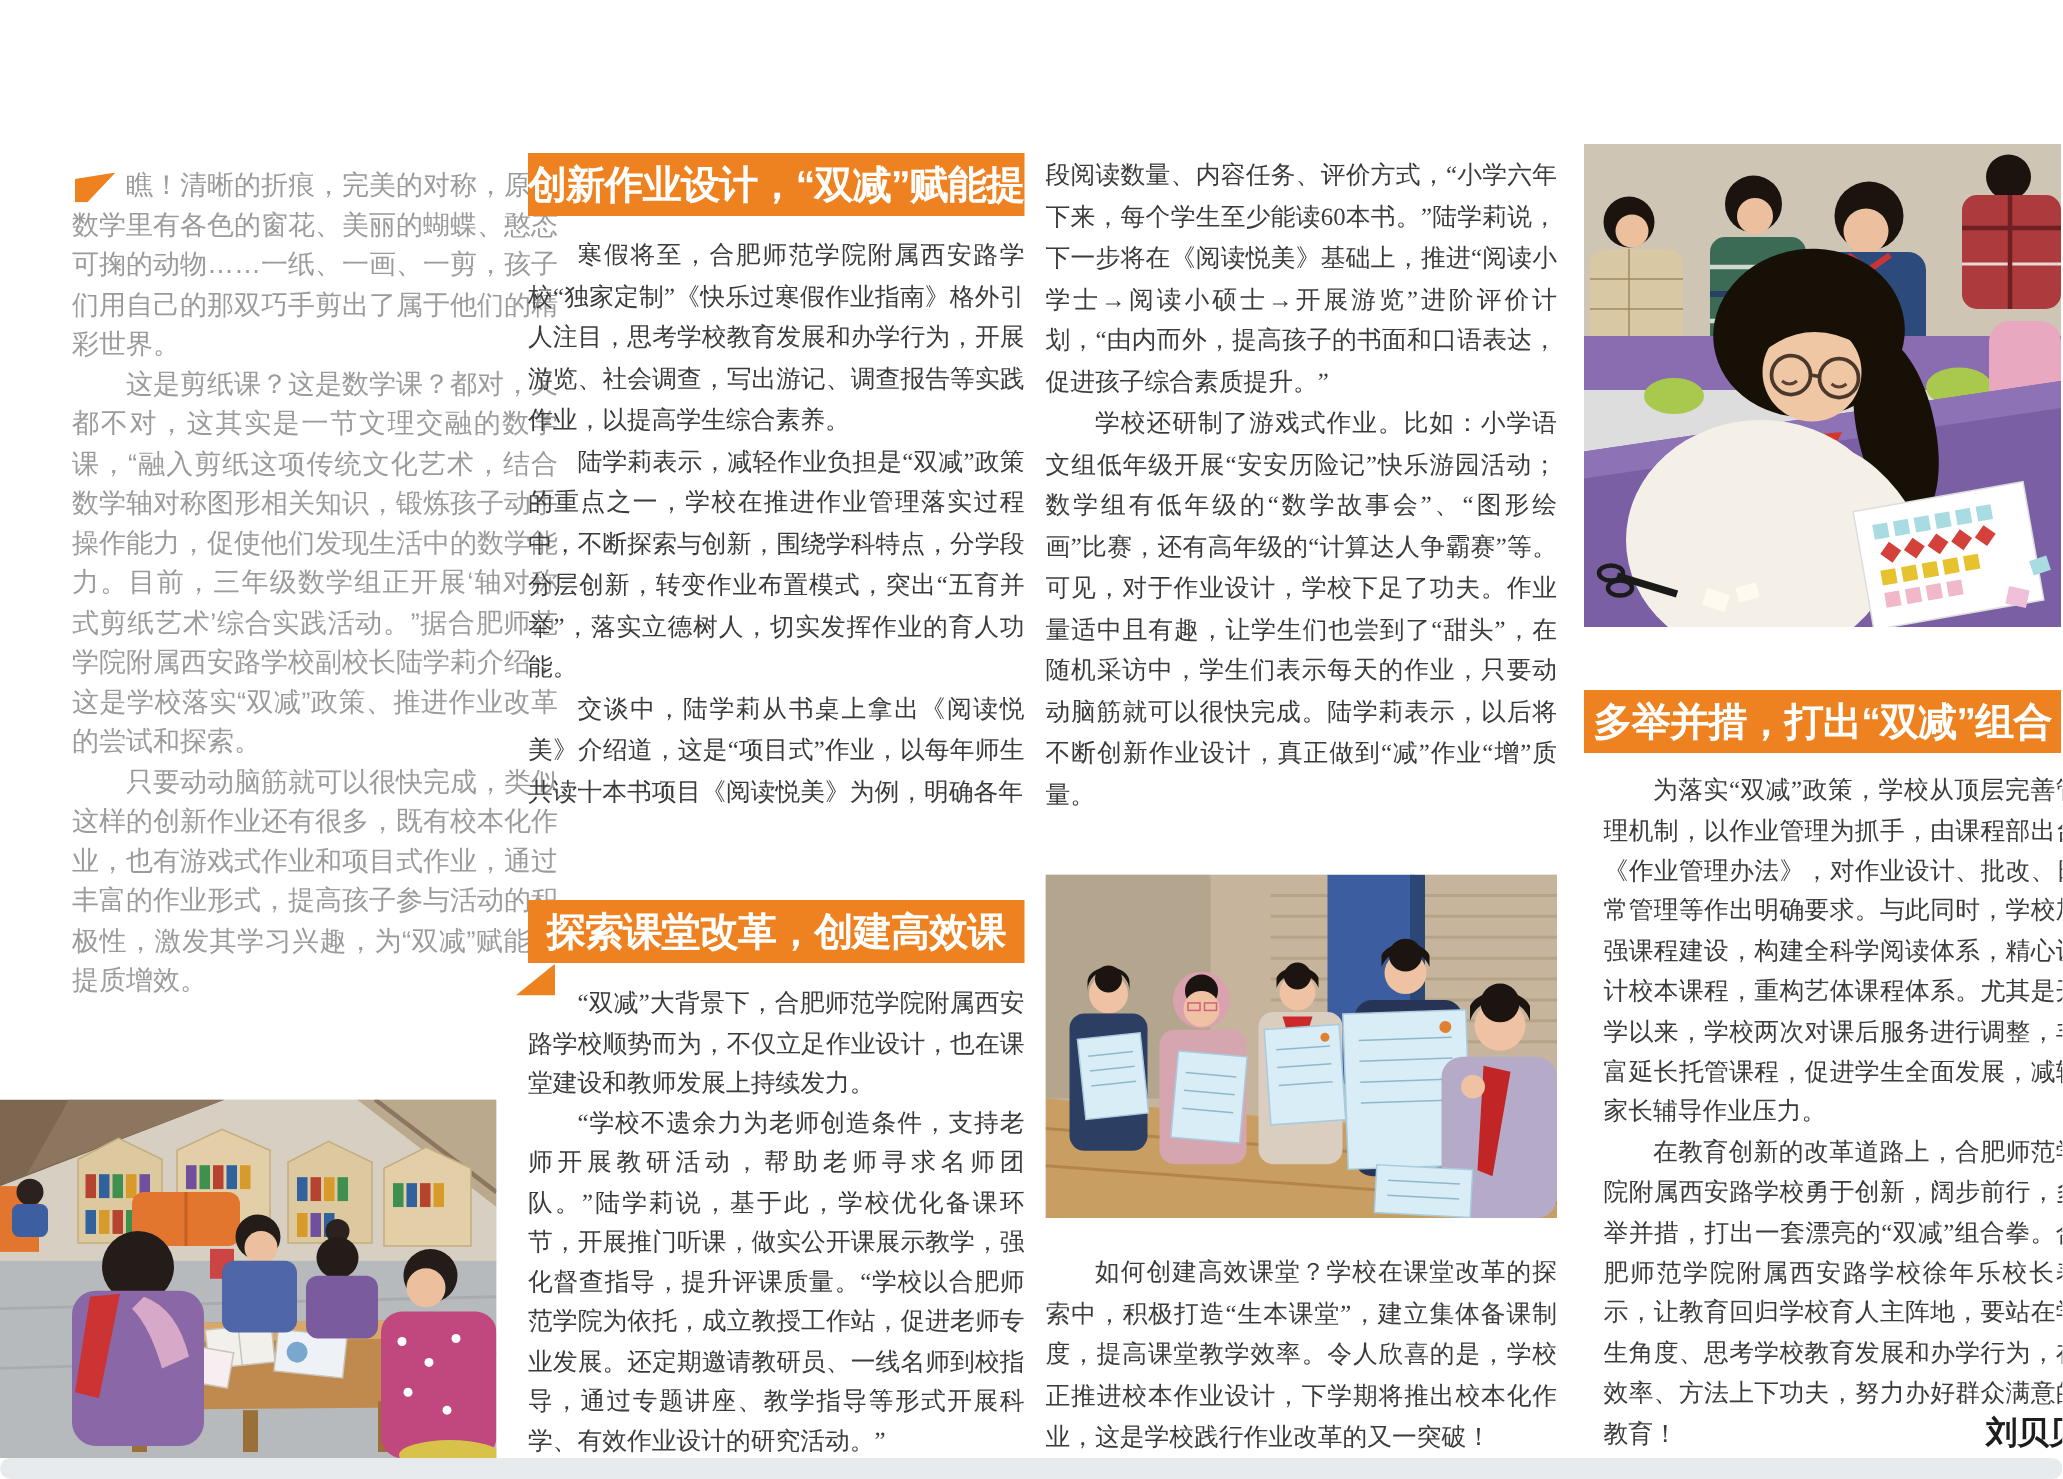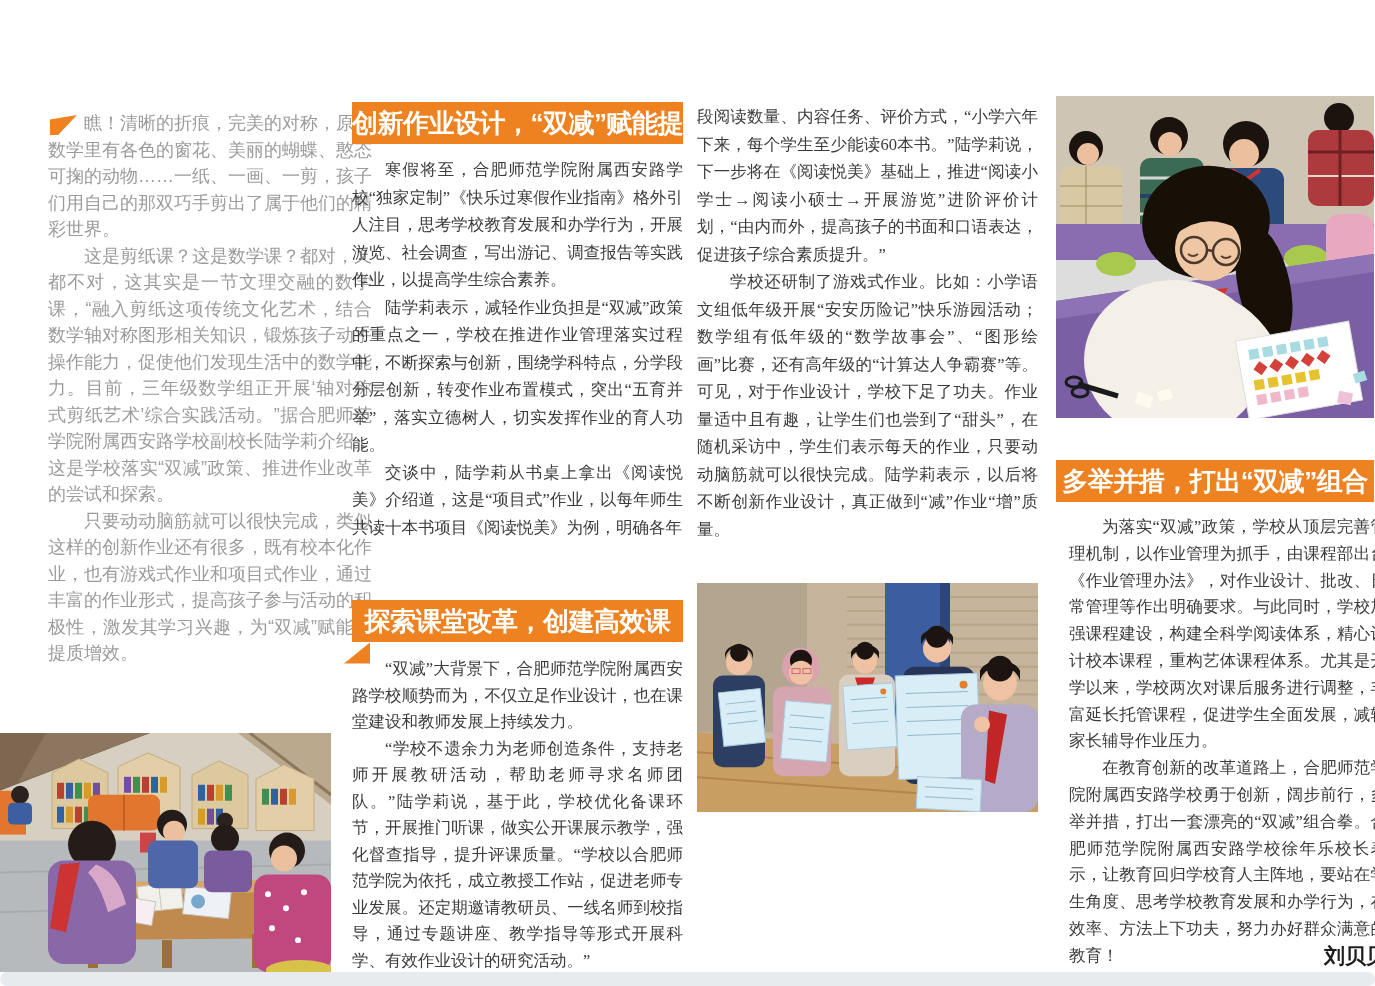--- a/index.html
+++ b/index.html
@@ -161,20 +161,23 @@
       <path d="M292,128 l18,4 -12,70 -10,-4 z" fill="#c22525"></path>
       <circle cx="285" cy="142" r="8" fill="#eec2a2"></circle>
       <g transform="rotate(3 252 212)">
           <rect x="220" y="196" width="64" height="32" fill="#d8edf6" stroke="#aacbdd"></rect>
           <line x1="228" y1="206" x2="276" y2="206" stroke="#8fb8cc"></line>
           <line x1="228" y1="216" x2="276" y2="216" stroke="#8fb8cc"></line>
         </g>
     </svg>
   </div>
 
+  <div id="col3-text2" class="textblock serif">
+    <p>如何创建高效课堂？学校在课堂改革的探索中，积极打造“生本课堂”，建立集体备课制度，提高课堂教学效率。令人欣喜的是，学校正推进校本作业设计，下学期将推出校本化作业，这是学校践行作业改革的又一突破！</p>
+  </div>
 
   <div id="photo-craft" class="photo">
     <svg viewBox="0 0 318 322" preserveAspectRatio="none">
       <rect width="318" height="140" fill="#cfc5b4"></rect>
 
       <circle cx="30" cy="52" r="17" fill="#1b130e"></circle>
         <circle cx="32" cy="58" r="11" fill="#ecc09e"></circle>
       <rect x="4" y="70" width="62" height="68" rx="10" fill="#d9c8a4"></rect>
       <line x1="4" y1="90" x2="66" y2="90" stroke="#a08a60"></line>
         <line x1="4" y1="110" x2="66" y2="110" stroke="#a08a60"></line>

